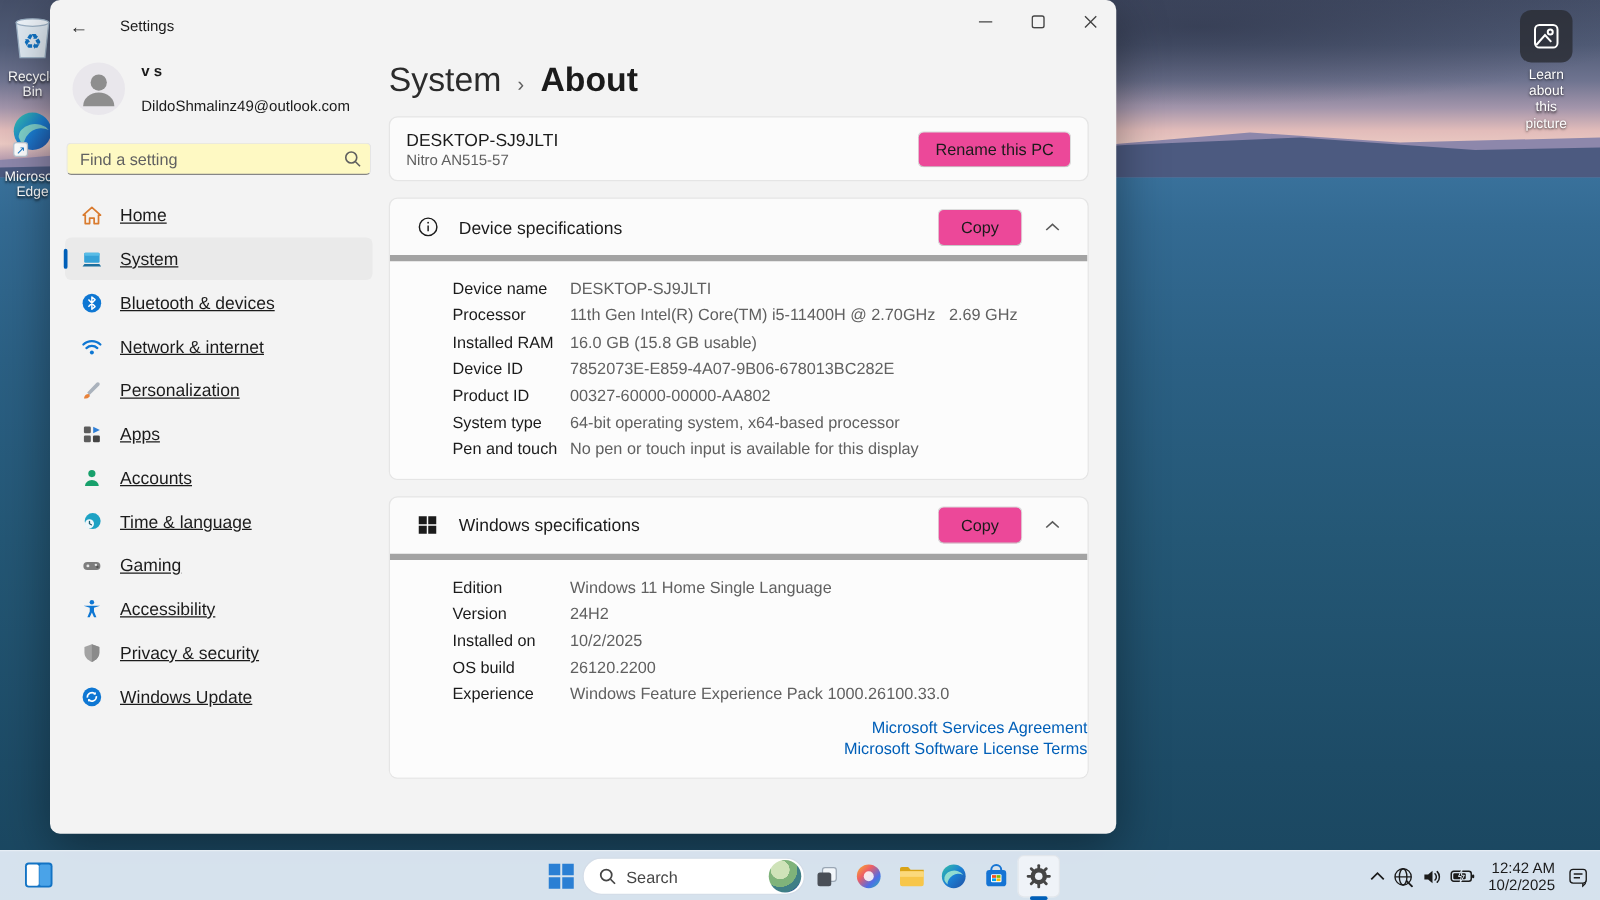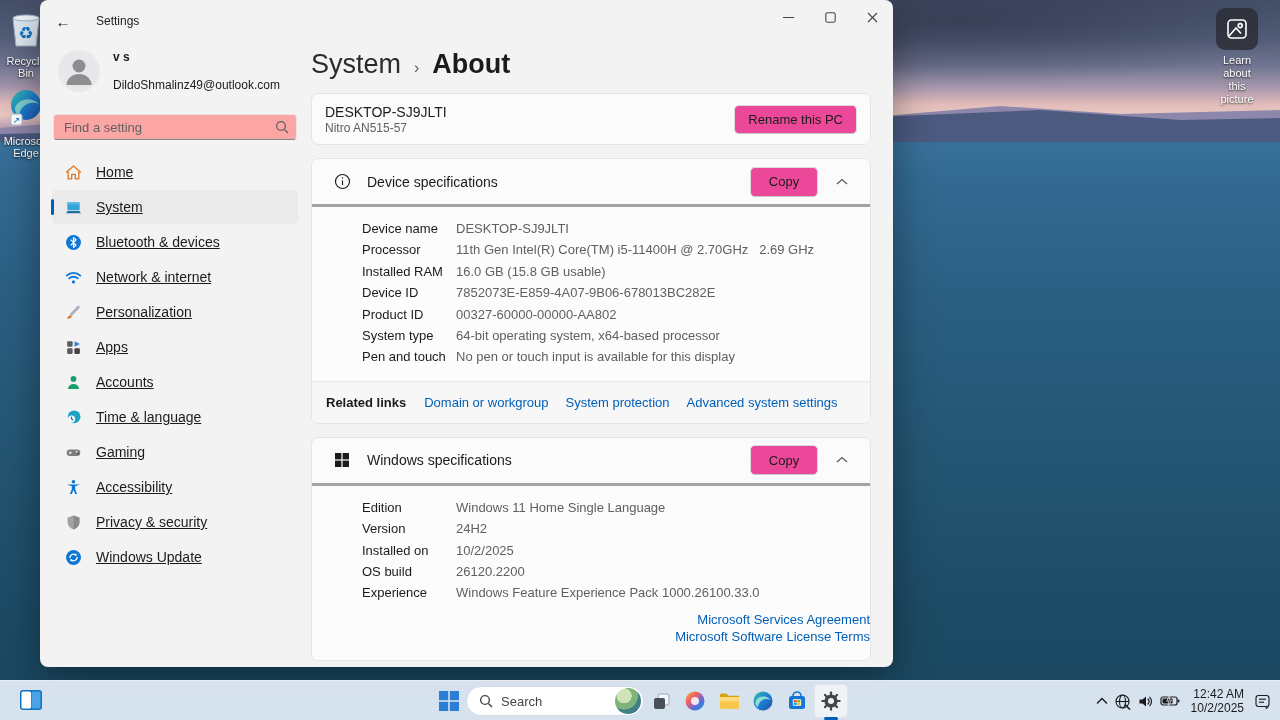--- a/index.html
+++ b/index.html
@@ -39,21 +39,21 @@
     background:transparent; border:none; cursor:pointer; }
 
   
   .sidebar { position:absolute; left:0; top:42px; width:270px; bottom:0; }
   .user { display:flex; align-items:center; padding:8px 0 0 18px; }
   .avatar { width:42px; height:42px; border-radius:50%; background:#e9e7ec; display:flex; align-items:center; justify-content:center; }
   .user-text { margin-left:13px; }
   .user-name { font-size:12px; font-weight:700; color:#1b1b1b; }
   .user-email { font-size:12px; color:#1b1b1b; margin-top:14px; }
   .find-box { position:relative; margin:22px 13px 0 13px; }
-  .find-box input { width:100%; height:26px; background:#fca5a5; border:1px solid #e5e5e5; border-bottom:1px solid #868686;
+  .find-box input { width:100%; height:26px; background:#fef9c3; border:1px solid #e5e5e5; border-bottom:1px solid #868686;
     border-radius:4px; padding:0 28px 0 10px; font-size:13px; color:#1b1b1b; font-family:inherit; }
   .find-box input::placeholder { color:#616161; }
   .find-box .mag { position:absolute; right:8px; top:6px; }
   .nav { margin-top:15px; }
   .nav-item { position:relative; display:flex; align-items:center; height:34px; margin:0 12px 1px 12px;
     padding-left:12px; border-radius:5px; font-size:14px; color:#1b1b1b; cursor:pointer;text-decoration:underline; }
   .nav-item.selected { background:#eaeaea; }
   .nav-item.selected::before { content:""; position:absolute; left:-1px; top:9px; width:3px; height:16px;
     border-radius:2px; background:#005fb8; }
   .nav-icon { width:18px; height:18px; margin-right:14px; display:flex; align-items:center; justify-content:center; }
@@ -73,21 +73,21 @@
   .device-model { font-size:12px; color:#5f5f5f; margin-top:1px; }
   .btn { background:#ec4899; border:1px solid #dcdcdc; border-bottom-color:#c8c8c8; border-radius:5px;
     font-size:13px; color:#1b1b1b; padding:6px 13px; cursor:pointer; font-family:inherit; }
 
   .section-header { height:45px; display:flex; align-items:center; padding:0 13px; }
   .section-icon { width:20px; margin:0 13px 0 9px; display:flex; align-items:center; }
   .section-title { font-size:14px; color:#1b1b1b; }
   .copy-btn { margin-left:auto; width:68px; height:30px; display:flex; align-items:center; justify-content:center; }
   .collapse-btn { width:30px; height:30px; margin-left:9px; border:none; background:transparent; cursor:pointer;
     display:flex; align-items:center; justify-content:center; }
-  .section-body { border-top:3px solid #a3a3a3; background:#fcfcfc; padding:11px 0 13px 0; }
+  .section-body { border-top:5px solid #a3a3a3; background:#fcfcfc; padding:11px 0 13px 0; }
   .spec-row { display:flex; font-size:13px; line-height:21.4px; }
   .spec-label { width:94px; margin-left:50px; color:#1b1b1b; flex-shrink:0; }
   .spec-value { color:#606060; white-space:pre; }
   .related-row { border-top:1px solid #e8e8e8; background:#f7f7f7; display:flex; align-items:center;
     padding:13px 14px; font-size:13px; }
   .related-label { font-weight:700; color:#1b1b1b; margin-right:18px; }
   .link { color:#005fb8; text-decoration:none; cursor:pointer; }
   .related-row .link { margin-right:17px; }
   .win-links { display:flex; flex-direction:column; margin:7px 0 1px 50px; font-size:13px; line-height:17.5px;text-align:right; }
 
@@ -399,26 +399,20 @@
             </div>
             <div class="spec-row">
               <span class="spec-label">System type</span>
               <span class="spec-value">64-bit operating system, x64-based processor</span>
             </div>
             <div class="spec-row">
               <span class="spec-label">Pen and touch</span>
               <span class="spec-value">No pen or touch input is available for this display</span>
             </div>
           </div>
-          <div class="related-row">
-            <span class="related-label">Related links</span>
-            <a class="link">Domain or workgroup</a>
-            <a class="link">System protection</a>
-            <a class="link">Advanced system settings</a>
-          </div>
         </div>
 
         <div class="card">
           <div class="section-header">
             <span class="section-icon">
               <svg width="16" height="16" viewBox="0 0 16 16" fill="#1b1b1b">
                 <rect x="1" y="1" width="6.4" height="6.4"></rect>
                   <rect x="8.6" y="1" width="6.4" height="6.4"></rect>
                 <rect x="1" y="8.6" width="6.4" height="6.4"></rect>
                   <rect x="8.6" y="8.6" width="6.4" height="6.4"></rect>

